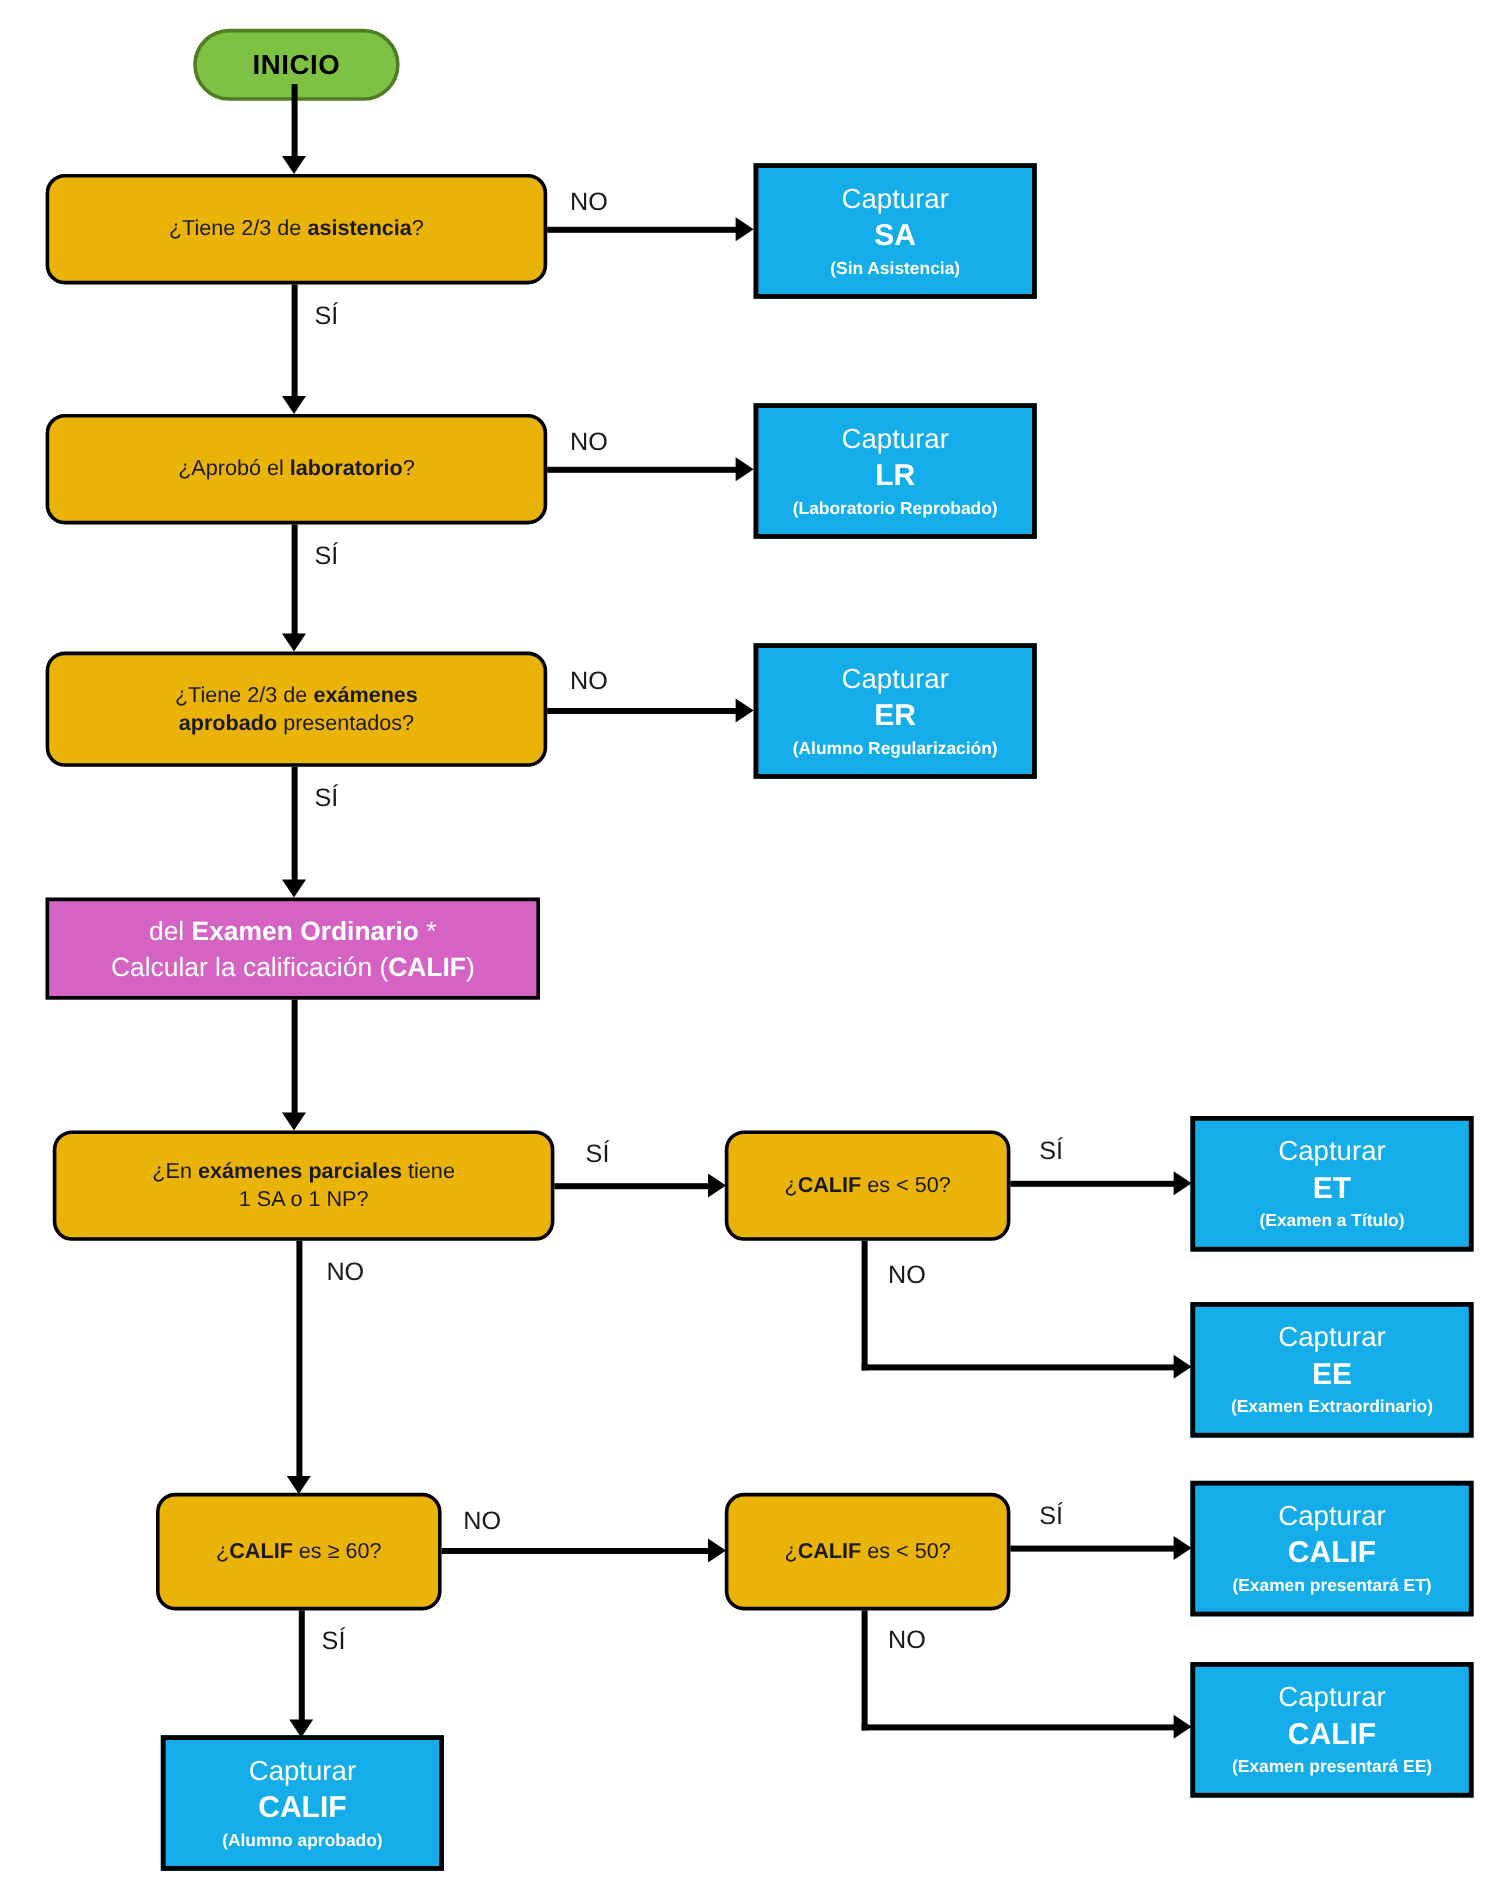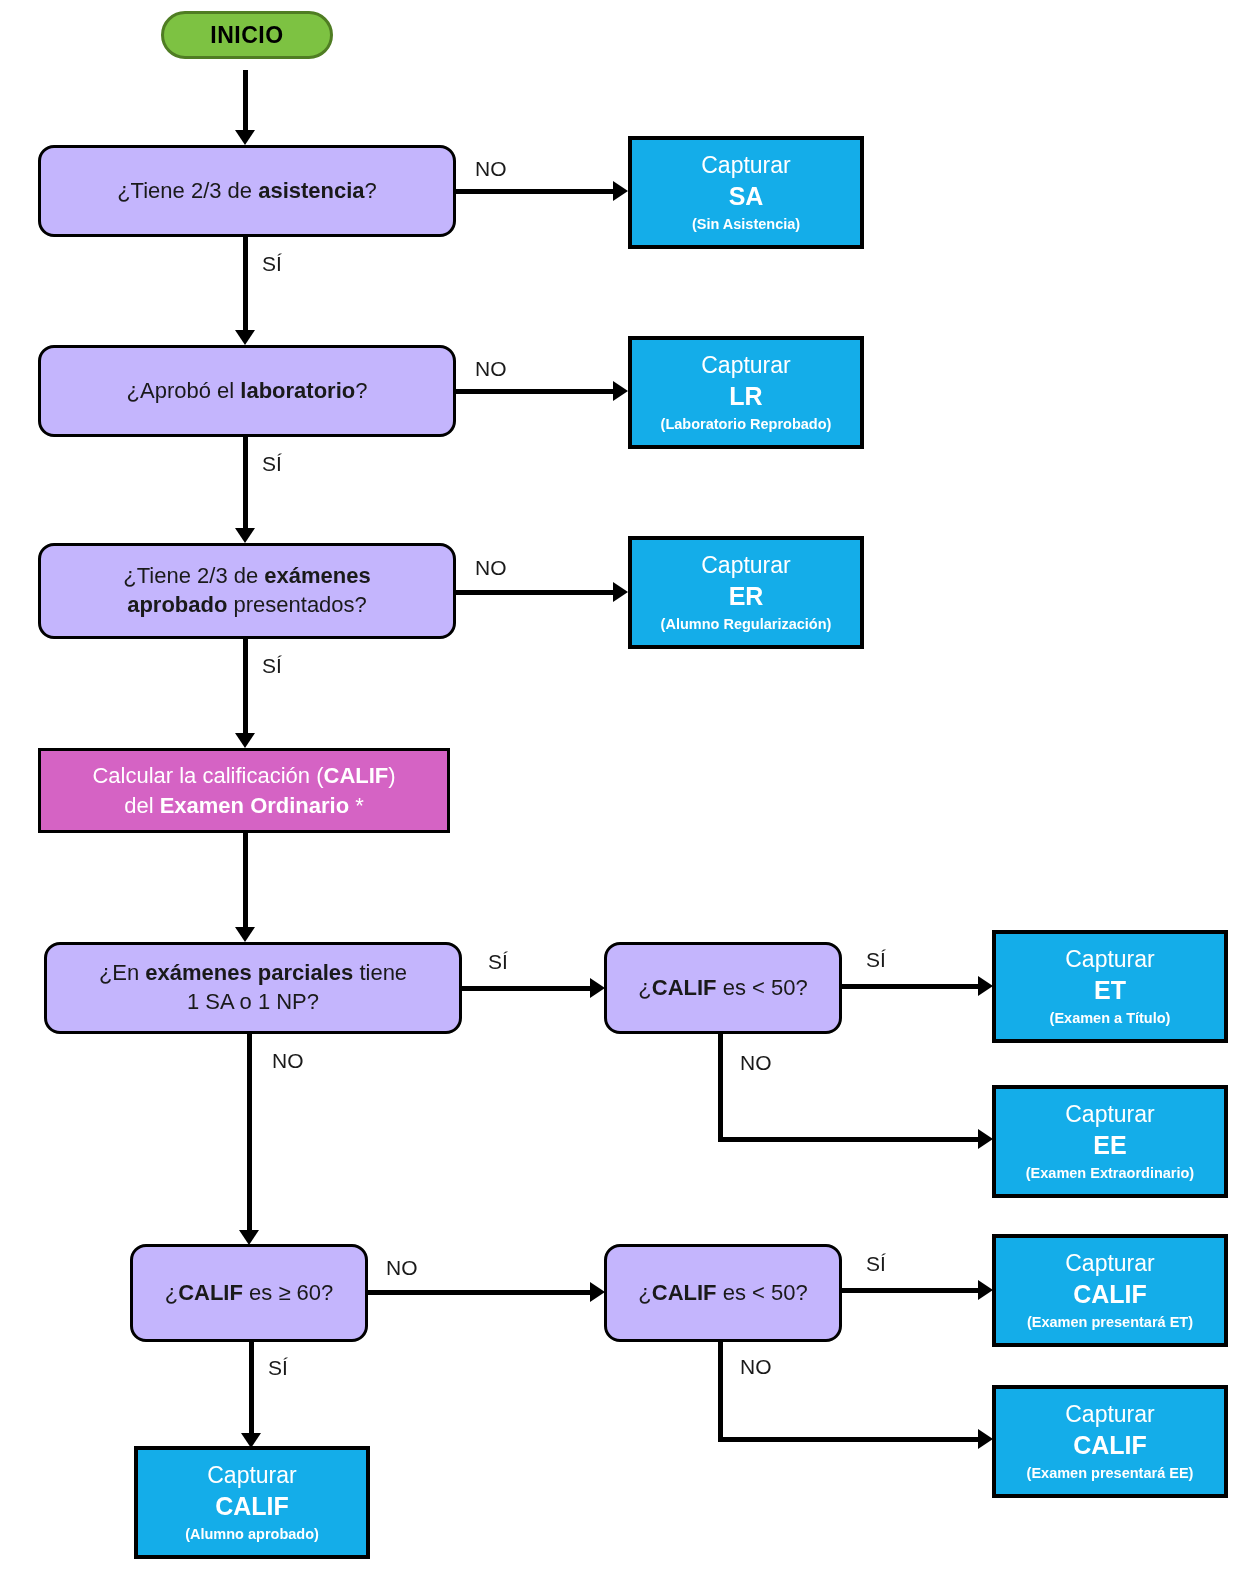--- a/index.html
+++ b/index.html
@@ -30,25 +30,25 @@
   .terminator {
     background: #7DC242;
     border: 3px solid #4F7D23;
     border-radius: 40px;
     color: #000000;
     font-weight: bold;
     font-size: 23px;
     letter-spacing: 0.5px;
   }
   .decision {
-    background: #c4b5fd;
+    background: #eab308;
     border: 3px solid #000000;
     border-radius: 16px;
     color: #1a1a1a;
-    font-size: 22px;
+    font-size: 18px;
     line-height: 1.3;
     padding: 4px 10px;
   }
   .process {
     background: #D563C4;
     border: 3px solid #000000;
     color: #ffffff;
     font-size: 22px;
     line-height: 1.32;
     padding: 4px 10px;
@@ -104,21 +104,21 @@
     font-size: 21px;
     color: #1a1a1a;
     white-space: nowrap;
   }
 </style>
 </head>
 <body>
 
 <div id="canvas">
 
-  <div class="node terminator" style="left:161px; top:11px; width:172px; height:48px;">
+  <div class="node terminator" style="left:161px; top:24px; width:172px; height:60px;">
     <span>INICIO</span>
   </div>
 
   <div class="node decision" style="left:38px; top:145px; width:418px; height:92px;">
     <div>
       <span>¿Tiene 2/3 de </span><span class="b">asistencia</span><span>?</span>
     </div>
   </div>
 
   <div class="node decision" style="left:38px; top:345px; width:418px; height:92px;">
@@ -129,22 +129,22 @@
 
   <div class="node decision" style="left:38px; top:543px; width:418px; height:96px;">
     <div>
       <div><span>¿Tiene 2/3 de </span><span class="b">exámenes</span></div>
       <div><span class="b">aprobado</span><span> presentados?</span></div>
     </div>
   </div>
 
   <div class="node process" style="left:38px; top:748px; width:412px; height:85px;">
     <div>
+      <div><span>del </span><span class="b">Examen Ordinario</span><span> *</span></div>
       <div><span>Calcular la calificación (</span><span class="b">CALIF</span><span>)</span></div>
-      <div><span>del </span><span class="b">Examen Ordinario</span><span> *</span></div>
     </div>
   </div>
 
   <div class="node decision" style="left:44px; top:942px; width:418px; height:92px;">
     <div>
       <div><span>¿En </span><span class="b">exámenes parciales</span><span> tiene</span></div>
       <div><span>1 SA o 1 NP?</span></div>
     </div>
   </div>
 

